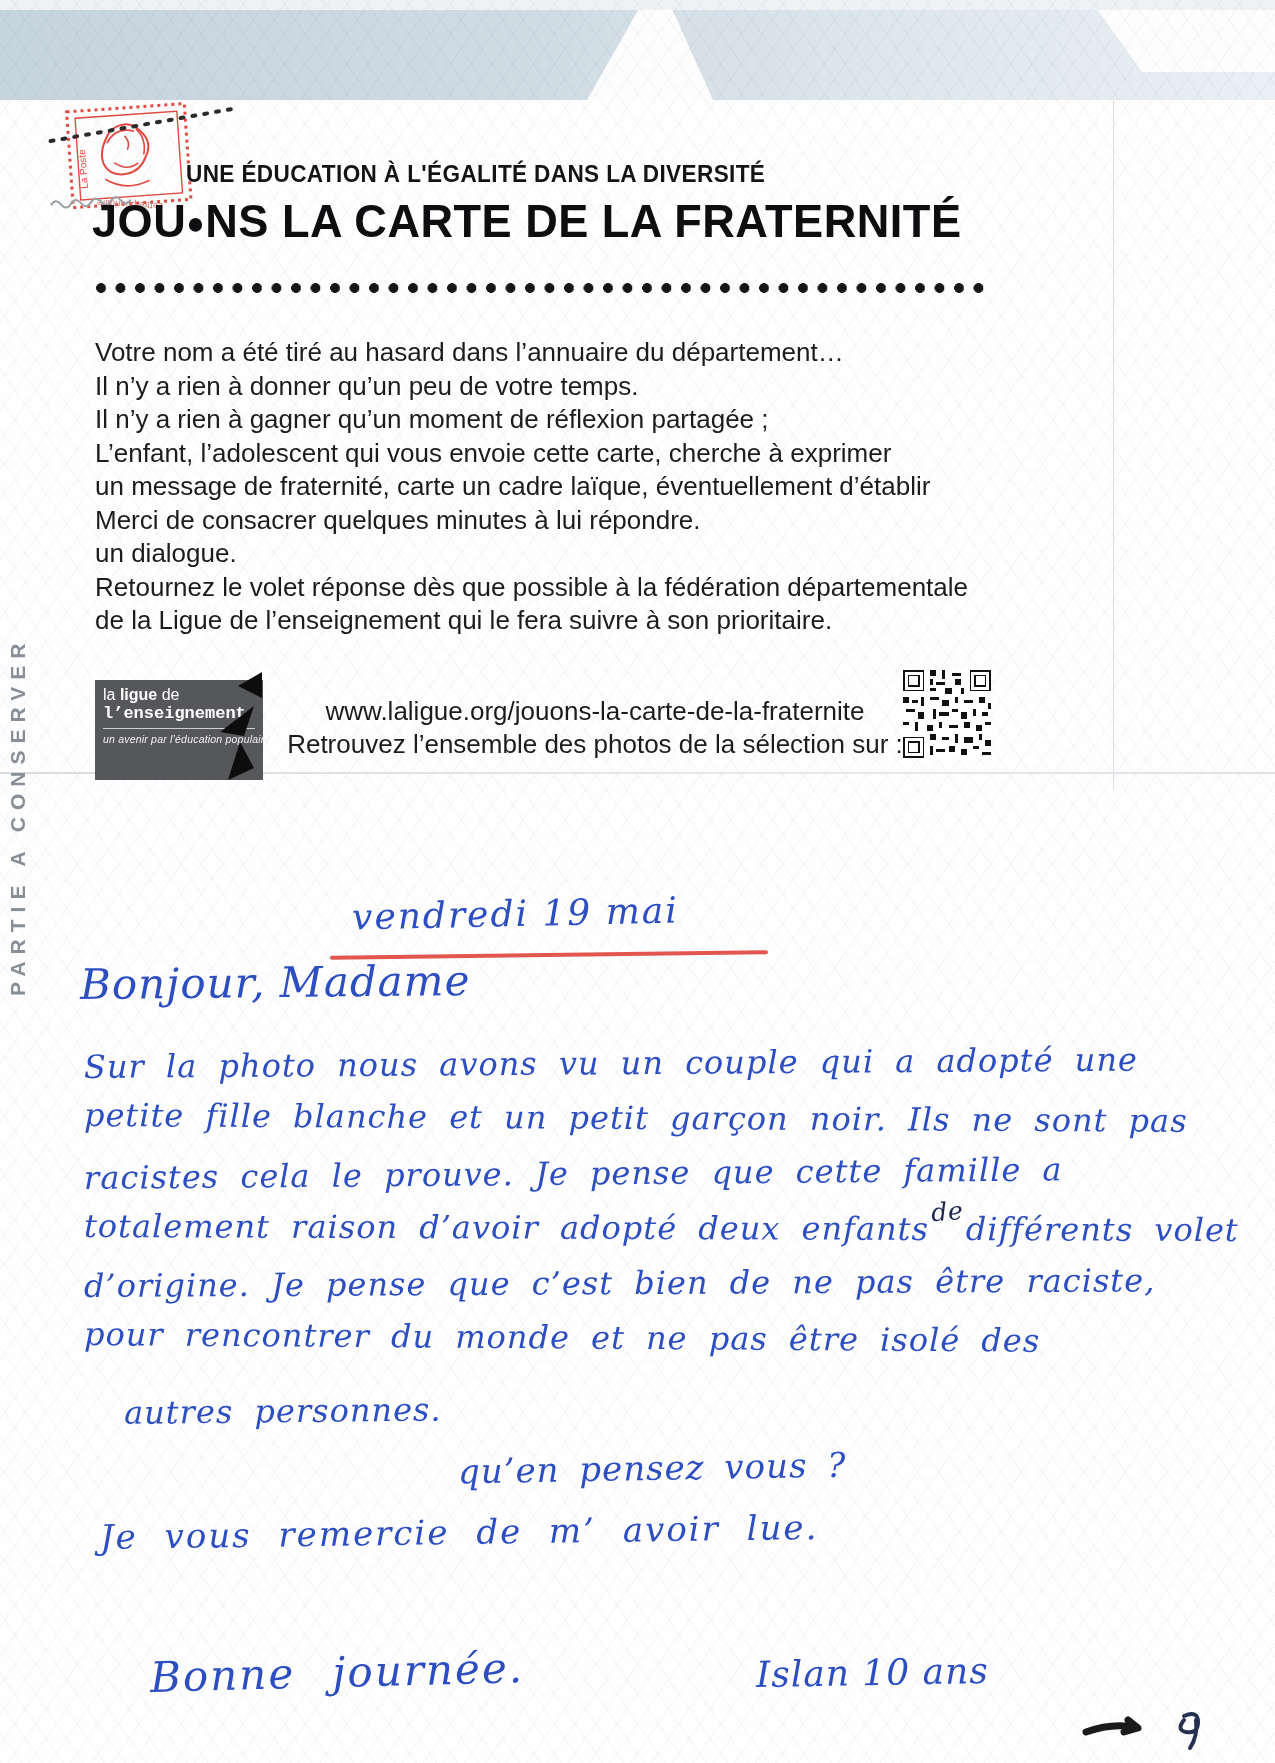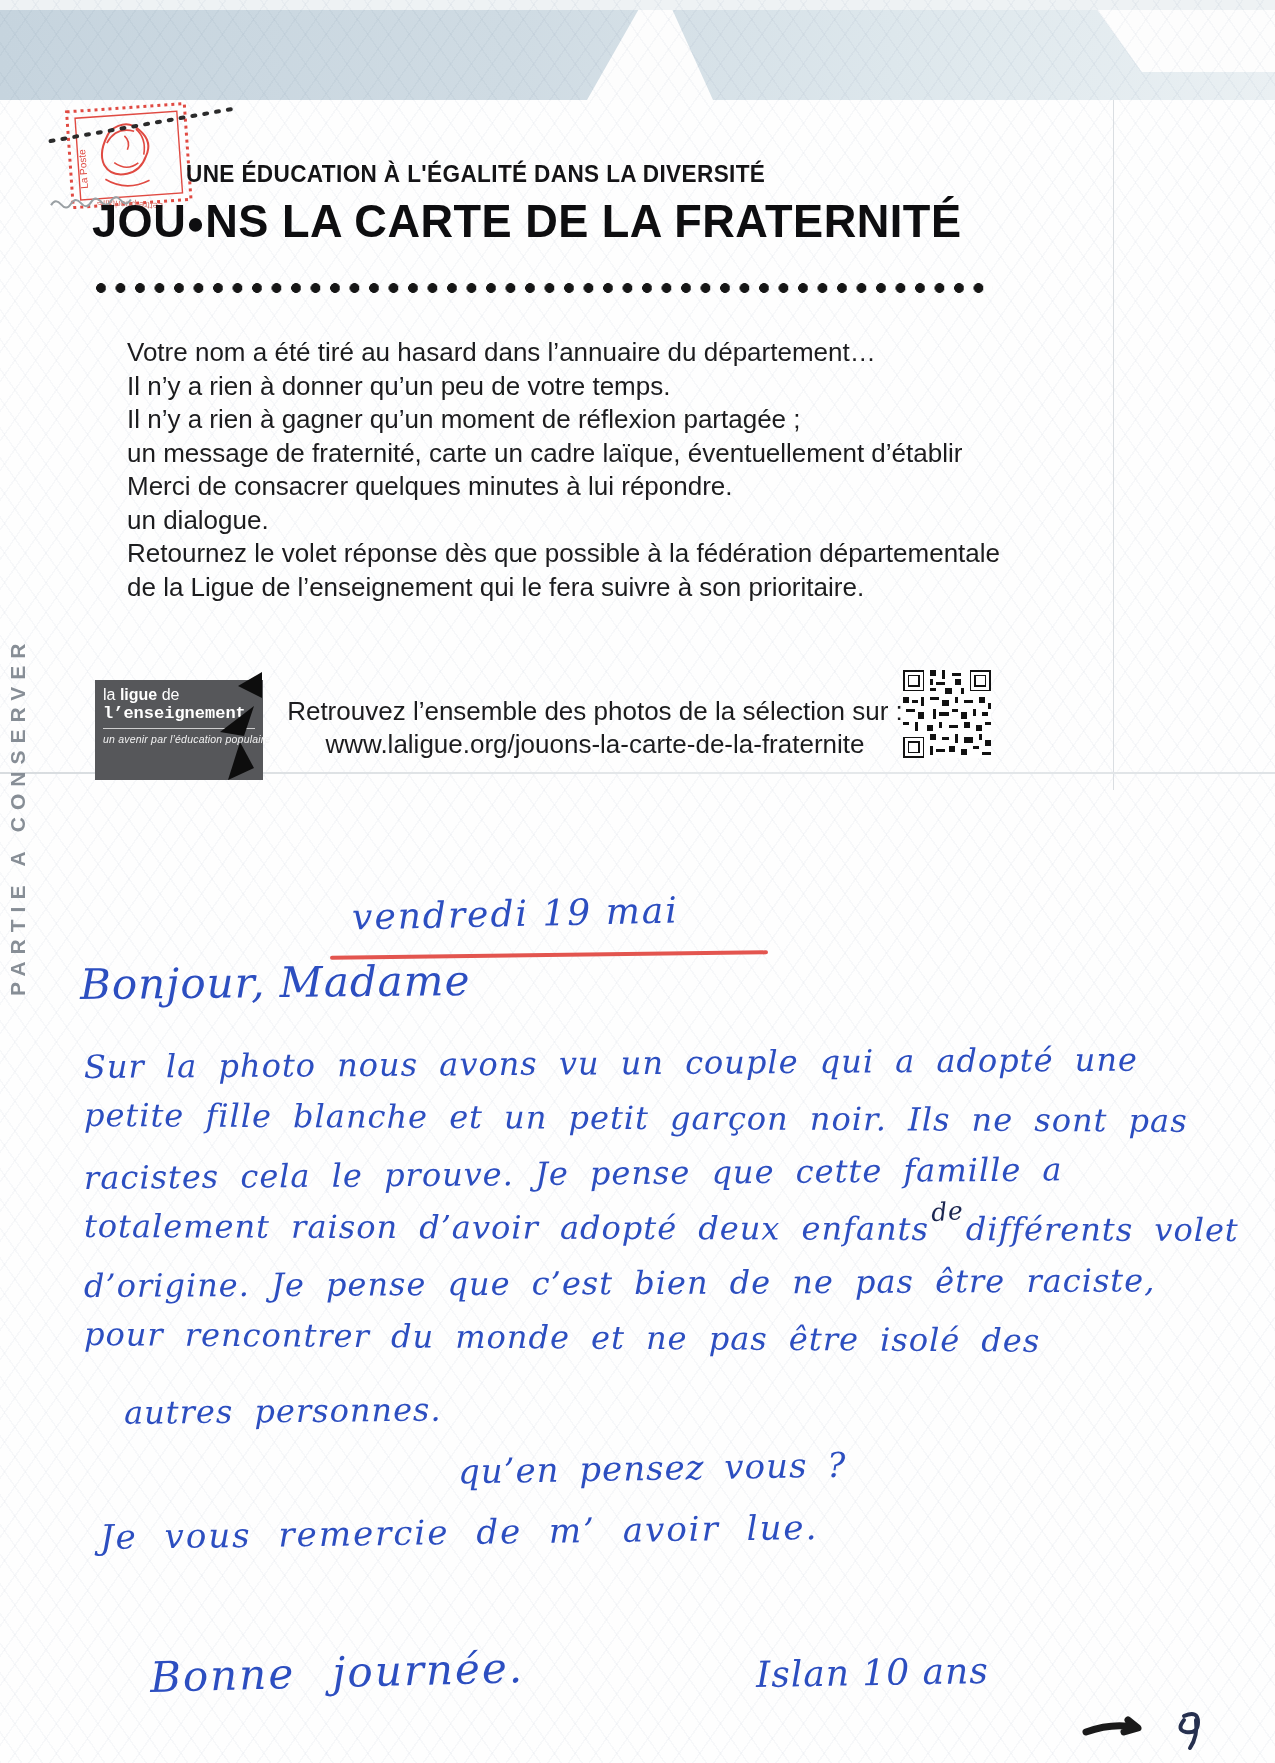--- a/index.html
+++ b/index.html
@@ -47,21 +47,21 @@
     transform:scaleX(.96);transform-origin:left center;white-space:nowrap;
   }
   .title .dot{display:inline-block;font-size:.68em;transform:translateY(-3px);}
   .dots{
     position:absolute;left:95px;top:282px;width:898px;height:13px;
     background-image:radial-gradient(circle at 6px 6px,#161616 4.6px,transparent 5.2px);
     background-size:19.5px 13px;background-repeat:repeat-x;
   }
   
   .intro{position:absolute;left:95px;top:336px;width:900px;font-size:26px;line-height:33.5px;color:#1c1c1e;}
-  .intro div{white-space:nowrap;margin-left:32px;}
+  .intro div{white-space:nowrap;}
   
   .logo{
     position:absolute;left:95px;top:680px;width:168px;height:100px;background:#56575a;
     color:#fff;padding:6px 8px 4px 8px;box-sizing:border-box;
   }
   .logo .l1{font-size:16px;line-height:18px;}
   .logo .l1 b{font-weight:700;}
   .logo .l2{font-size:17px;font-weight:700;line-height:19px;font-family:Liberation Mono, monospace;}
   .logo .sep{height:1px;background:#cfcfcf;margin:5px 0 4px 0;}
   .logo .tag{font-size:10.5px;font-style:italic;letter-spacing:.2px;color:#f2f2f2;white-space:nowrap;}
@@ -118,20 +118,21 @@
   </div>
 
   <div class="subtitle">UNE ÉDUCATION À L'ÉGALITÉ DANS LA DIVERSITÉ</div>
   <div class="title"><span>JOU</span><span class="dot">●</span><span>NS LA CARTE DE LA FRATERNITÉ</span></div>
   <div class="dots"></div>
 
   <div class="intro">
     <div>Votre nom a été tiré au hasard dans l’annuaire du département…</div>
     <div>Il n’y a rien à donner qu’un peu de votre temps.</div>
     <div>Il n’y a rien à gagner qu’un moment de réflexion partagée ;</div>
+    <div>L’enfant, l’adolescent qui vous envoie cette carte, cherche à exprimer</div>
     <div>un message de fraternité, carte un cadre laïque, éventuellement d’établir</div>
     <div>Merci de consacrer quelques minutes à lui répondre.</div>
     <div>un dialogue.</div>
     <div>Retournez le volet réponse dès que possible à la fédération départementale</div>
     <div>de la Ligue de l’enseignement qui le fera suivre à son prioritaire.</div>
   </div>
 
   <div class="logo">
     <div class="l1"><span>la </span><b>ligue</b><span> de</span></div>
     <div class="l2">l’enseignement</div>
@@ -140,22 +141,22 @@
   </div>
   <div class="logo-arrows">
     <svg width="80" height="110" viewBox="0 0 80 110">
       <polygon points="52,0 52,26 28,14" fill="#0d0d0d"></polygon>
       <polygon points="10,60 44,34 34,64" fill="#0d0d0d"></polygon>
       <polygon points="18,108 30,70 44,96" fill="#0d0d0d"></polygon>
     </svg>
   </div>
 
   <div class="photos">
+    <div>www.laligue.org/jouons-la-carte-de-la-fraternite</div>
     <div>Retrouvez l’ensemble des photos de la sélection sur :</div>
-    <div>www.laligue.org/jouons-la-carte-de-la-fraternite</div>
   </div>
 
   <div class="qr">
     <svg width="88" height="88" viewBox="0 0 29 29" shape-rendering="crispEdges">
       <rect width="29" height="29" fill="#fff"></rect>
       <g fill="#111">
         <rect x="0" y="0" width="7" height="7"></rect>
           <rect x="22" y="0" width="7" height="7"></rect>
           <rect x="0" y="22" width="7" height="7"></rect>
         <rect x="2" y="2" width="3" height="3" fill="#fff"></rect>

